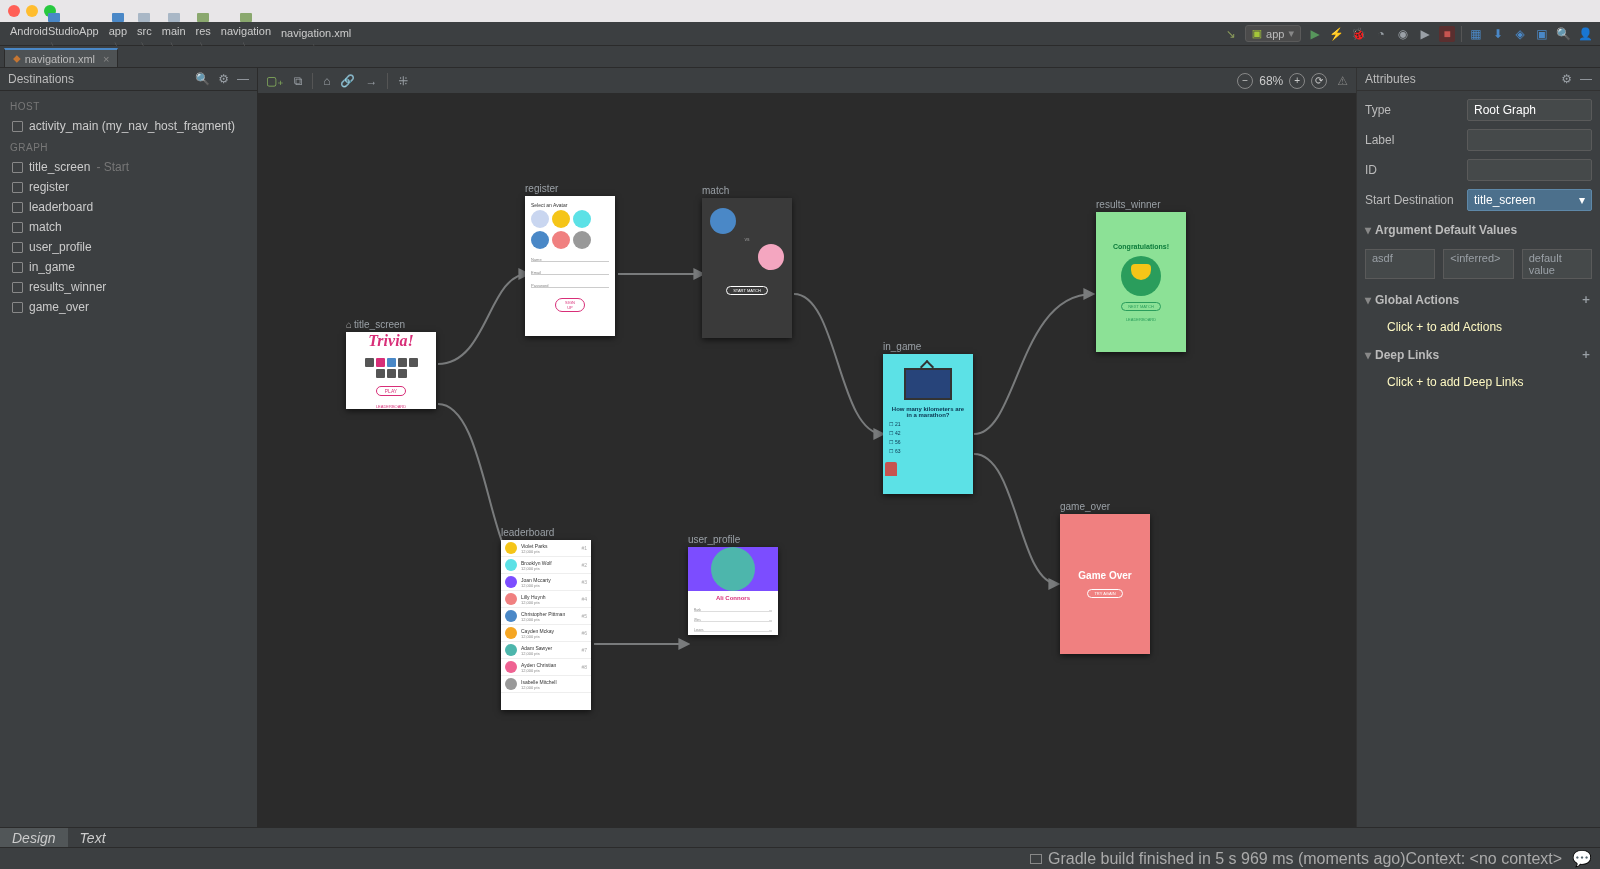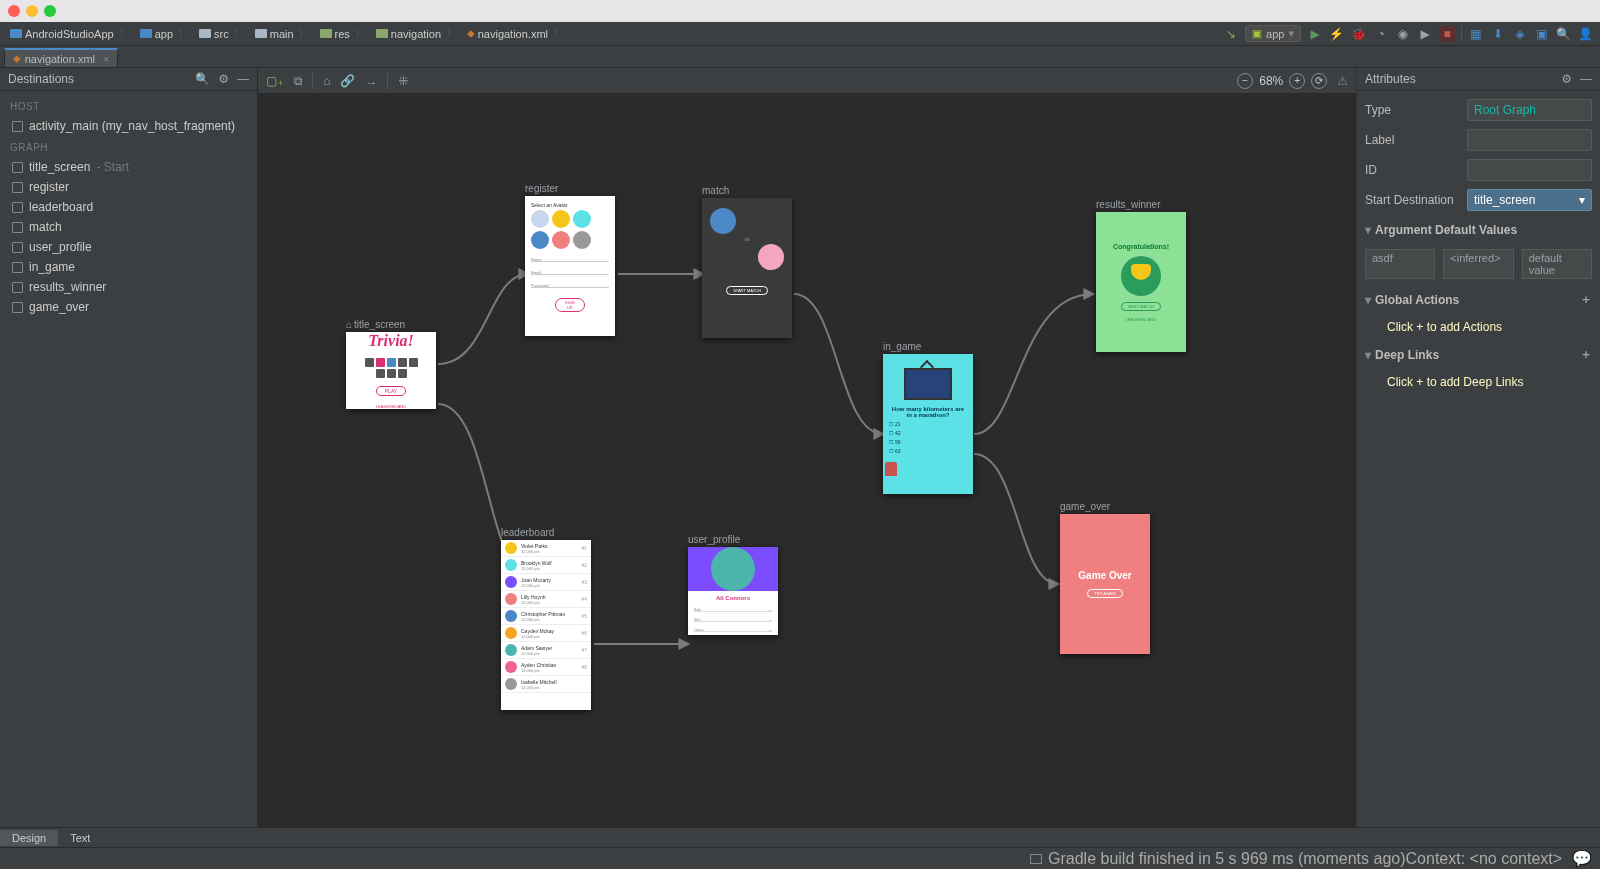--- a/index.html
+++ b/index.html
@@ -9,21 +9,21 @@
 .titlebar { height: 22px; background: #e8e6e8; display: flex; align-items: center; position: relative; }
 .traffic { display:flex; gap:6px; padding-left:8px; }
 .traffic span { width:12px; height:12px; border-radius:50%; }
 .traffic .r { background:#ff5f56; } .traffic .y{background:#ffbd2e;} .traffic .g{background:#27c93f;}
 .titlebar .title { position:absolute; left:0; right:0; text-align:center; color:#555; font-size:12px; pointer-events:none; }
 .titlebar .doc-icon{display:inline-block;vertical-align:middle;margin-right:4px;width:12px;height:12px;border:1px solid #999;background:#fff;}
 
 
 .navbar { height: 24px; background: #3c3f41; border-bottom: 1px solid #2b2b2b; display:flex; align-items:center; justify-content:space-between; padding:0 6px; }
 .crumbs { display:flex; align-items:center; gap:2px; font-size:11px; }
-.crumb { display:flex; align-items:center; gap:3px; color:#ccc; padding:0 4px; }
+.crumb { display:flex; align-items:center; gap:3px; color:#ccc; padding:0 4px;flex-direction:column; }
 .crumb .sep { color:#666; margin-left:2px; }
 .crumb .dir-ic{display:inline-block;width:12px;height:9px;background:#a9b7c6;border-radius:1px; position:relative;}
 .crumb .dir-ic.proj{background:#4a88c7;}
 .crumb .dir-ic.mod{background:#4a88c7;}
 .crumb .dir-ic.nav{background:#8aa86e;}
 .navright { display:flex; align-items:center; gap:6px; }
 .run-config{display:flex;align-items:center;gap:4px;background:#4b4b4b;border:1px solid #5a5a5a;border-radius:3px;padding:1px 6px;font-size:11px;}
 .run-config .and-ic{color:#a4c639;}
 .tool-ic{width:16px;height:16px;display:flex;align-items:center;justify-content:center;color:#9aa0a6;}
 .tool-ic.play{color:#57965c;}
@@ -60,32 +60,32 @@
 .zoom{display:flex;align-items:center;gap:6px;color:#ccc;}
 .zoom .circ{width:16px;height:16px;border:1px solid #888;border-radius:50%;display:flex;align-items:center;justify-content:center;font-size:10px;}
 .canvas{flex:1;position:relative;background:#2b2b2b;overflow:hidden;}
 
 
 .insp{width:244px;background:#3c3f41;border-left:1px solid #323232;display:flex;flex-direction:column;}
 .insp .panel-hdr{border-bottom:1px solid #323232;}
 .insp-body{padding:8px;display:flex;flex-direction:column;gap:8px;}
 .fld{display:flex;align-items:center;gap:6px;}
 .fld label{width:96px;color:#bbb;font-size:12px;white-space:nowrap;overflow:hidden;}
-.fld .inp{flex:1;height:22px;background:#45494a;border:1px solid #5a5a5a;border-radius:2px;color:#14b8a6;padding:0 6px;font-size:12px;display:flex;align-items:center;}
+.fld .inp{flex:1;height:22px;background:#45494a;border:1px solid #5a5a5a;border-radius:2px;color:#ffffff;padding:0 6px;font-size:12px;display:flex;align-items:center;}
 .fld .sel{flex:1;height:22px;background:#4c708c;border:1px solid #5e88a8;border-radius:2px;color:#fff;padding:0 6px;font-size:12px;display:flex;align-items:center;justify-content:space-between;}
 .sect-h{display:flex;align-items:center;justify-content:space-between;color:#bbb;font-size:12px;font-weight:bold;padding:4px 0;}
 .sect-h .tri::before{content:"▾";margin-right:4px;color:#888;}
 .sect-h .plus{color:#9aa0a6;}
 .arg-row{display:flex;gap:8px;font-size:11px;color:#9aa0a6;}
 .arg-row span{background:#45494a;padding:2px 6px;border:1px solid #5a5a5a;}
 .hint{color:#fef9c3;font-size:12px;padding-left:22px;}
 
 
 .btm-tabs{height:20px;background:#3c3f41;border-top:1px solid #2b2b2b;display:flex;align-items:center;}
-.btm-tab{padding:2px 12px;color:#ccc;font-size:11px;}
+.btm-tab{padding:2px 12px;color:#ccc;font-size:14px;font-style:italic;}
 .btm-tab.active{background:#515658;}
 .status{height:22px;background:#3c3f41;border-top:1px solid #2b2b2b;display:flex;align-items:center;justify-content:flex-end;padding:0 8px;color:#aaa;font-size:16px;}
 .status .left{display:flex;align-items:center;gap:6px;}
 .status .sq-ic{display:inline-block;width:12px;height:10px;border:1px solid #888;}
 
 
 .node{position:absolute;}
 .node .nl{font-size:10px;color:#9aa0a6;padding-bottom:2px;}
 .screen{background:#fff;width:90px;height:140px;box-shadow:0 2px 6px rgba(0,0,0,.6);position:relative;overflow:hidden;}
 .screen.dark{background:#3a3a3a;}

